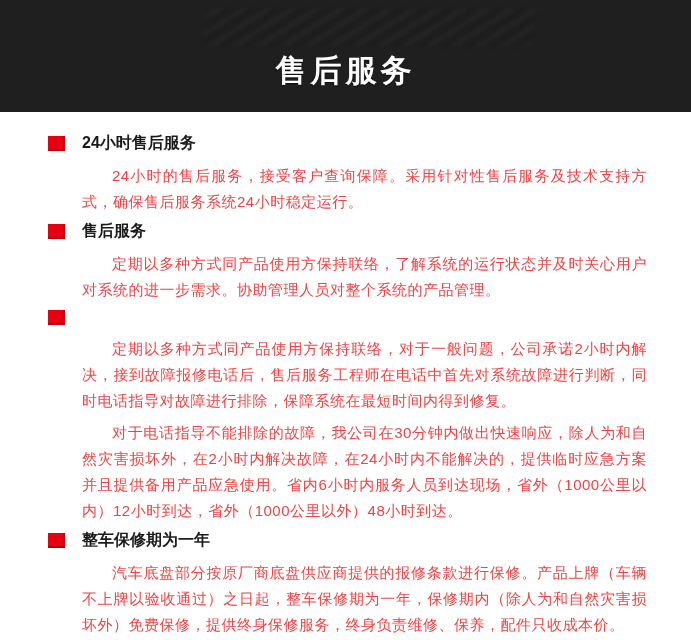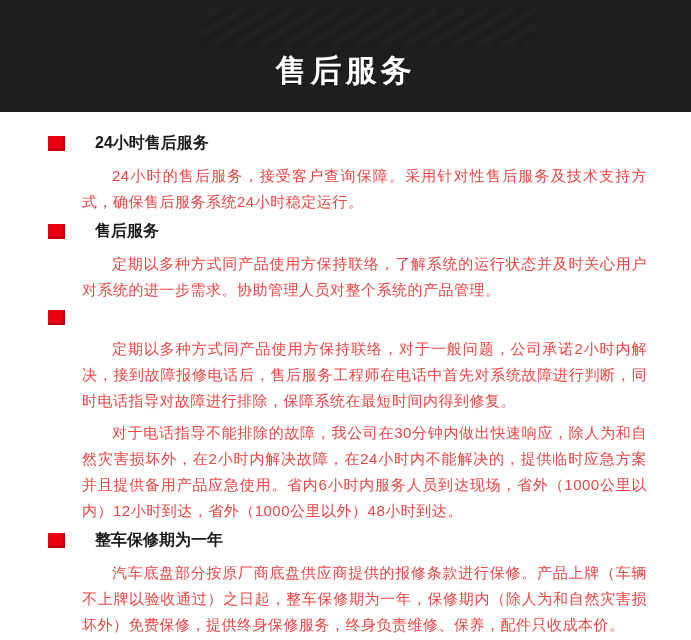--- a/index.html
+++ b/index.html
@@ -52,21 +52,20 @@
 
   
   .content {
     padding: 22px 44px 0 48px;
   }
   .sec { margin-bottom: 7px; }
   .sec-head {
     display: flex;
     align-items: center;
     margin-bottom: 11px;
-    gap: 13px;
   }
   .bullet {
     width: 17px;
     height: 15px;
     background: var(--accent, #e60012);
     box-shadow: inset -2px -2px 0 rgba(0,0,0,0.18);
     flex: 0 0 auto;
     margin-right: 17px;
   }
   .sec-title {

